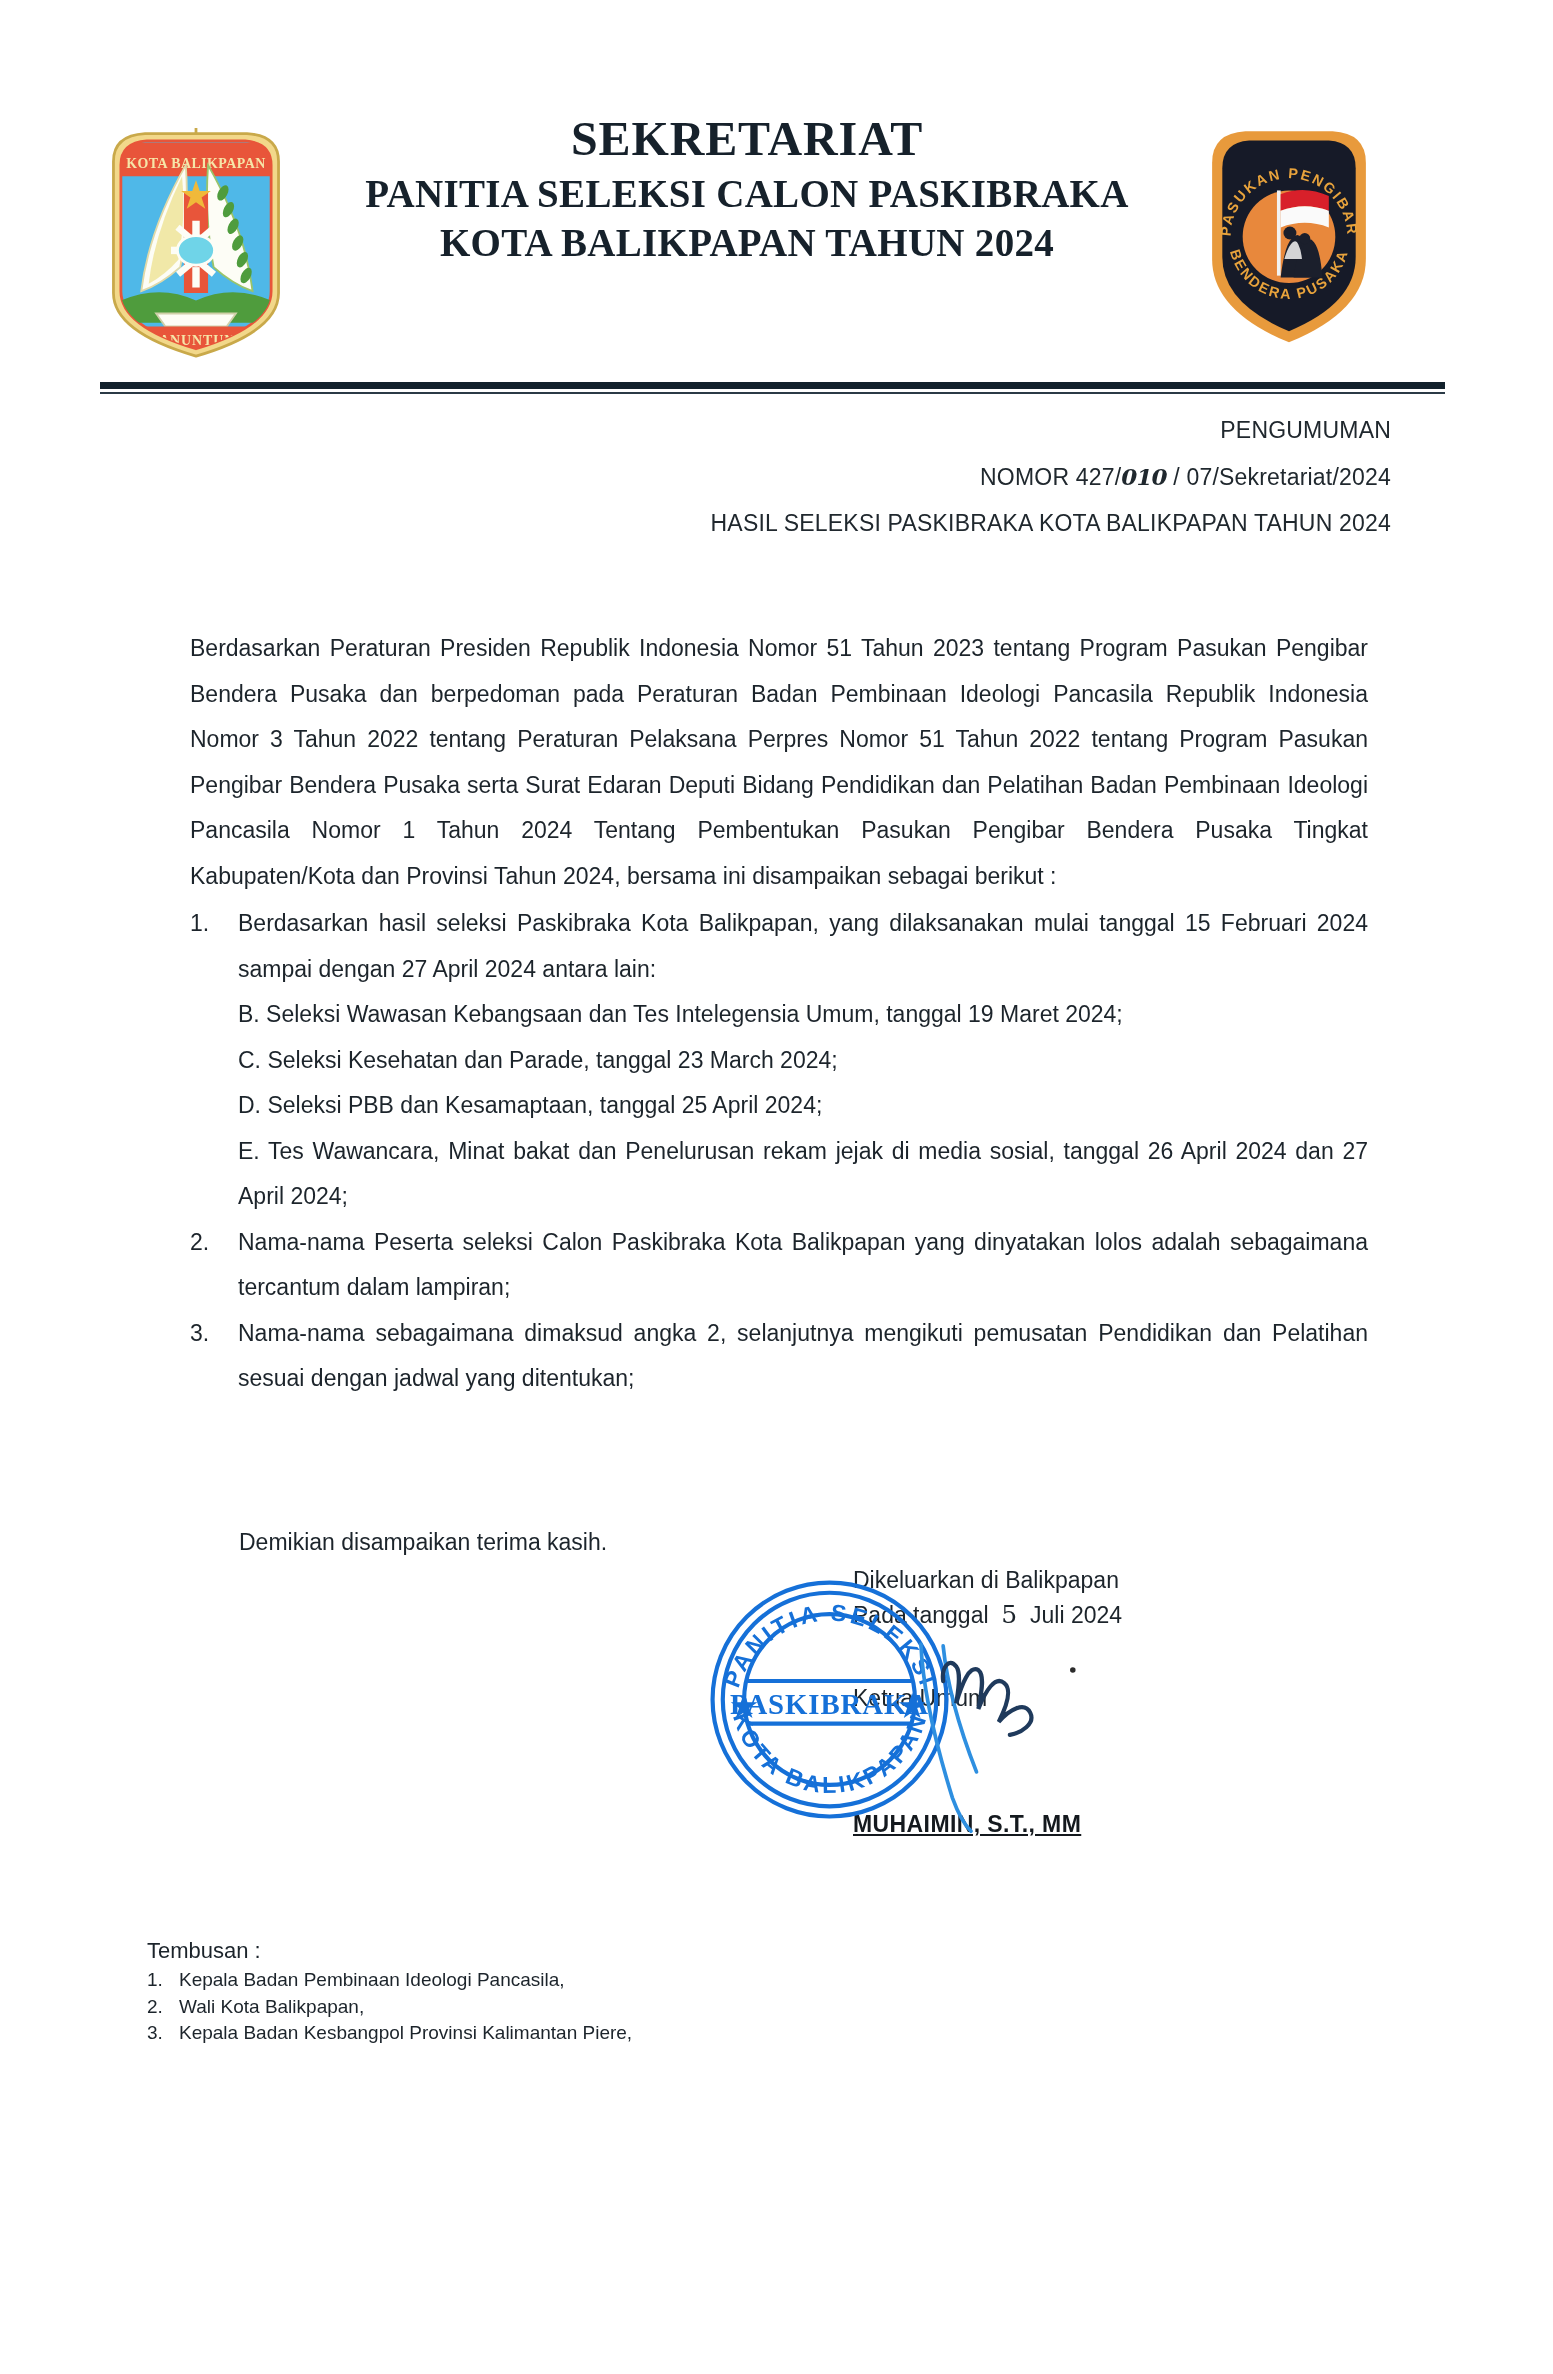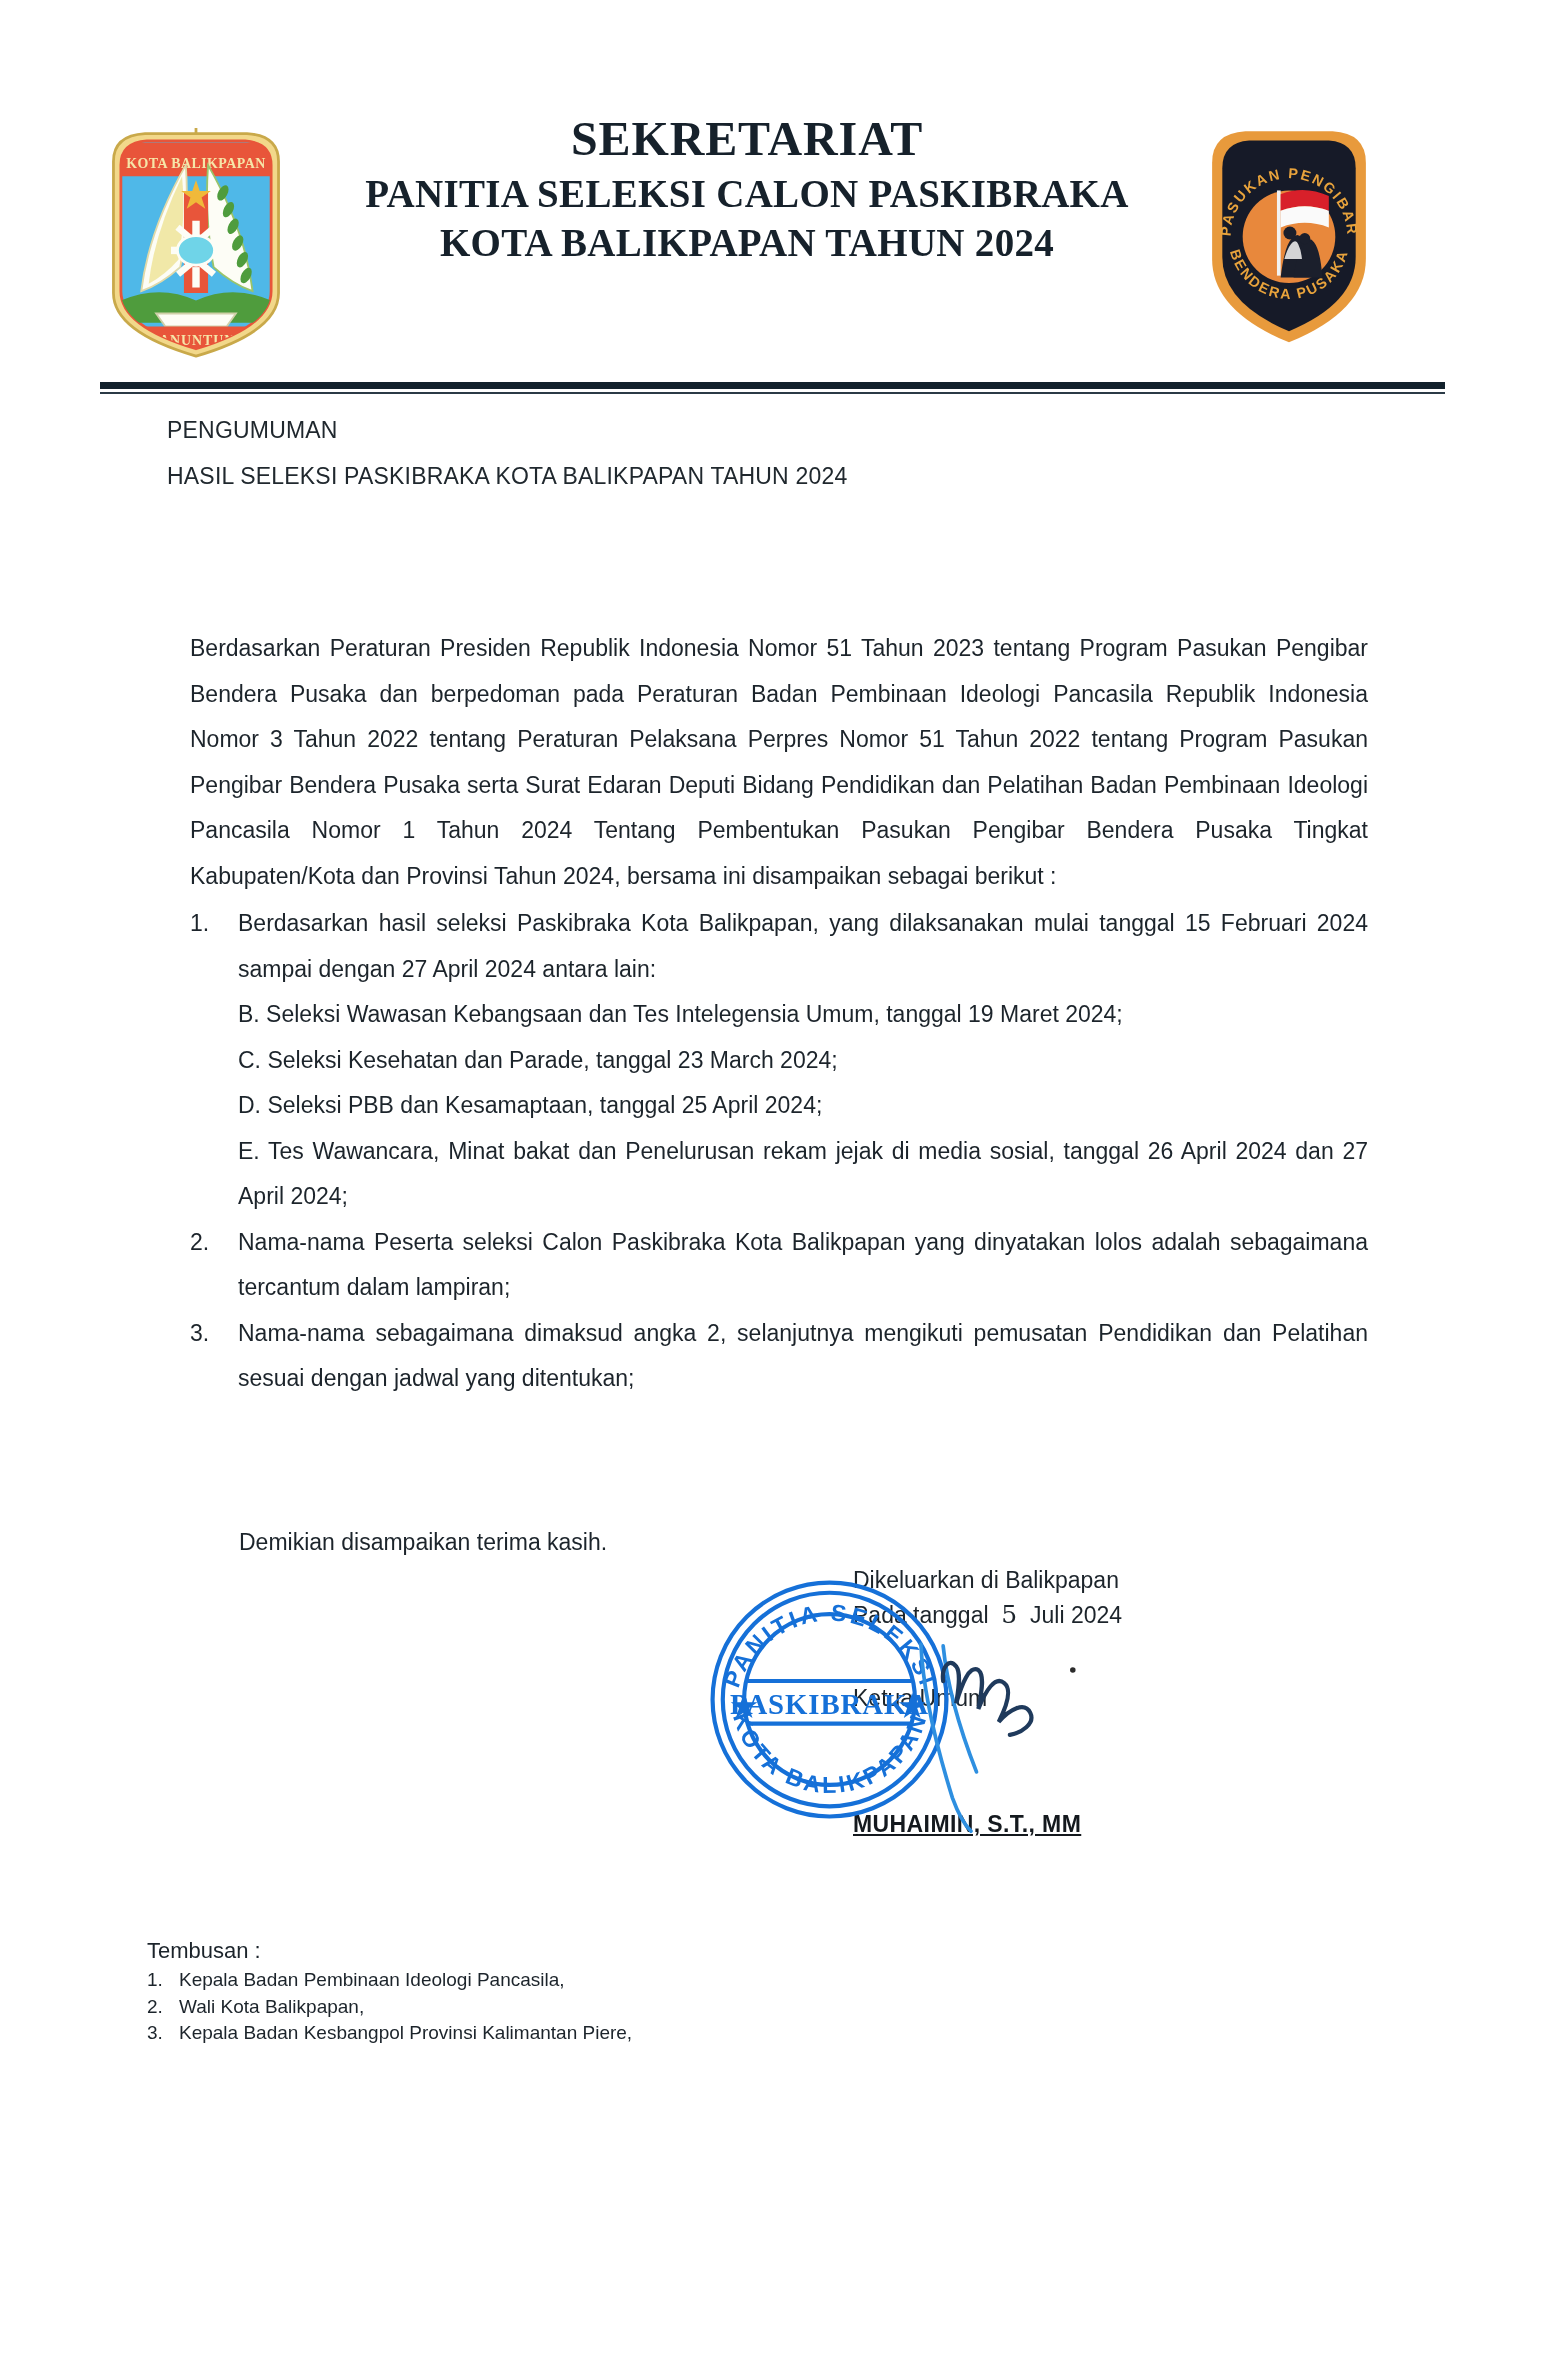--- a/index.html
+++ b/index.html
@@ -98,21 +98,21 @@
     width: 100%;
     margin-top: 3.7px;
   }
 
   
   .titleblock {
     position: absolute;
     left: 167px;
     top: 419px;
     width: 1224px;
-    text-align: left;
+    text-align: right;
     font-size: 23px;
     line-height: 1.0;
     color: #20282e;
   }
   .titleblock .tline {
     margin-bottom: 23px;
     letter-spacing: 0.2px;
   }
   .handwritten {
     font-family: "DejaVu Serif", serif;
@@ -358,20 +358,21 @@
     </div>
   </div>
 
   <div class="rule-wrap">
     <div class="rule-thick"></div>
     <div class="rule-thin"></div>
   </div>
 
   <div class="titleblock">
     <div class="tline">PENGUMUMAN</div>
+    <div class="tline"><span>NOMOR 427/</span><span class="handwritten">010</span><span> / 07/Sekretariat/2024</span></div>
     <div class="tline">HASIL SELEKSI PASKIBRAKA KOTA BALIKPAPAN TAHUN 2024</div>
   </div>
 
   <div class="body-text">
     <p class="para">Berdasarkan Peraturan Presiden Republik Indonesia Nomor 51 Tahun 2023 tentang Program Pasukan Pengibar Bendera Pusaka dan berpedoman pada Peraturan Badan Pembinaan Ideologi Pancasila Republik Indonesia Nomor 3 Tahun 2022 tentang Peraturan Pelaksana Perpres Nomor 51 Tahun 2022 tentang Program Pasukan Pengibar Bendera Pusaka serta Surat Edaran Deputi Bidang Pendidikan dan Pelatihan Badan Pembinaan Ideologi Pancasila Nomor 1 Tahun 2024 Tentang Pembentukan Pasukan Pengibar Bendera Pusaka Tingkat Kabupaten/Kota dan Provinsi Tahun 2024, bersama ini disampaikan sebagai berikut :</p>
 
     <ol class="numlist">
 
       <li>
         <span class="num">1.</span>

